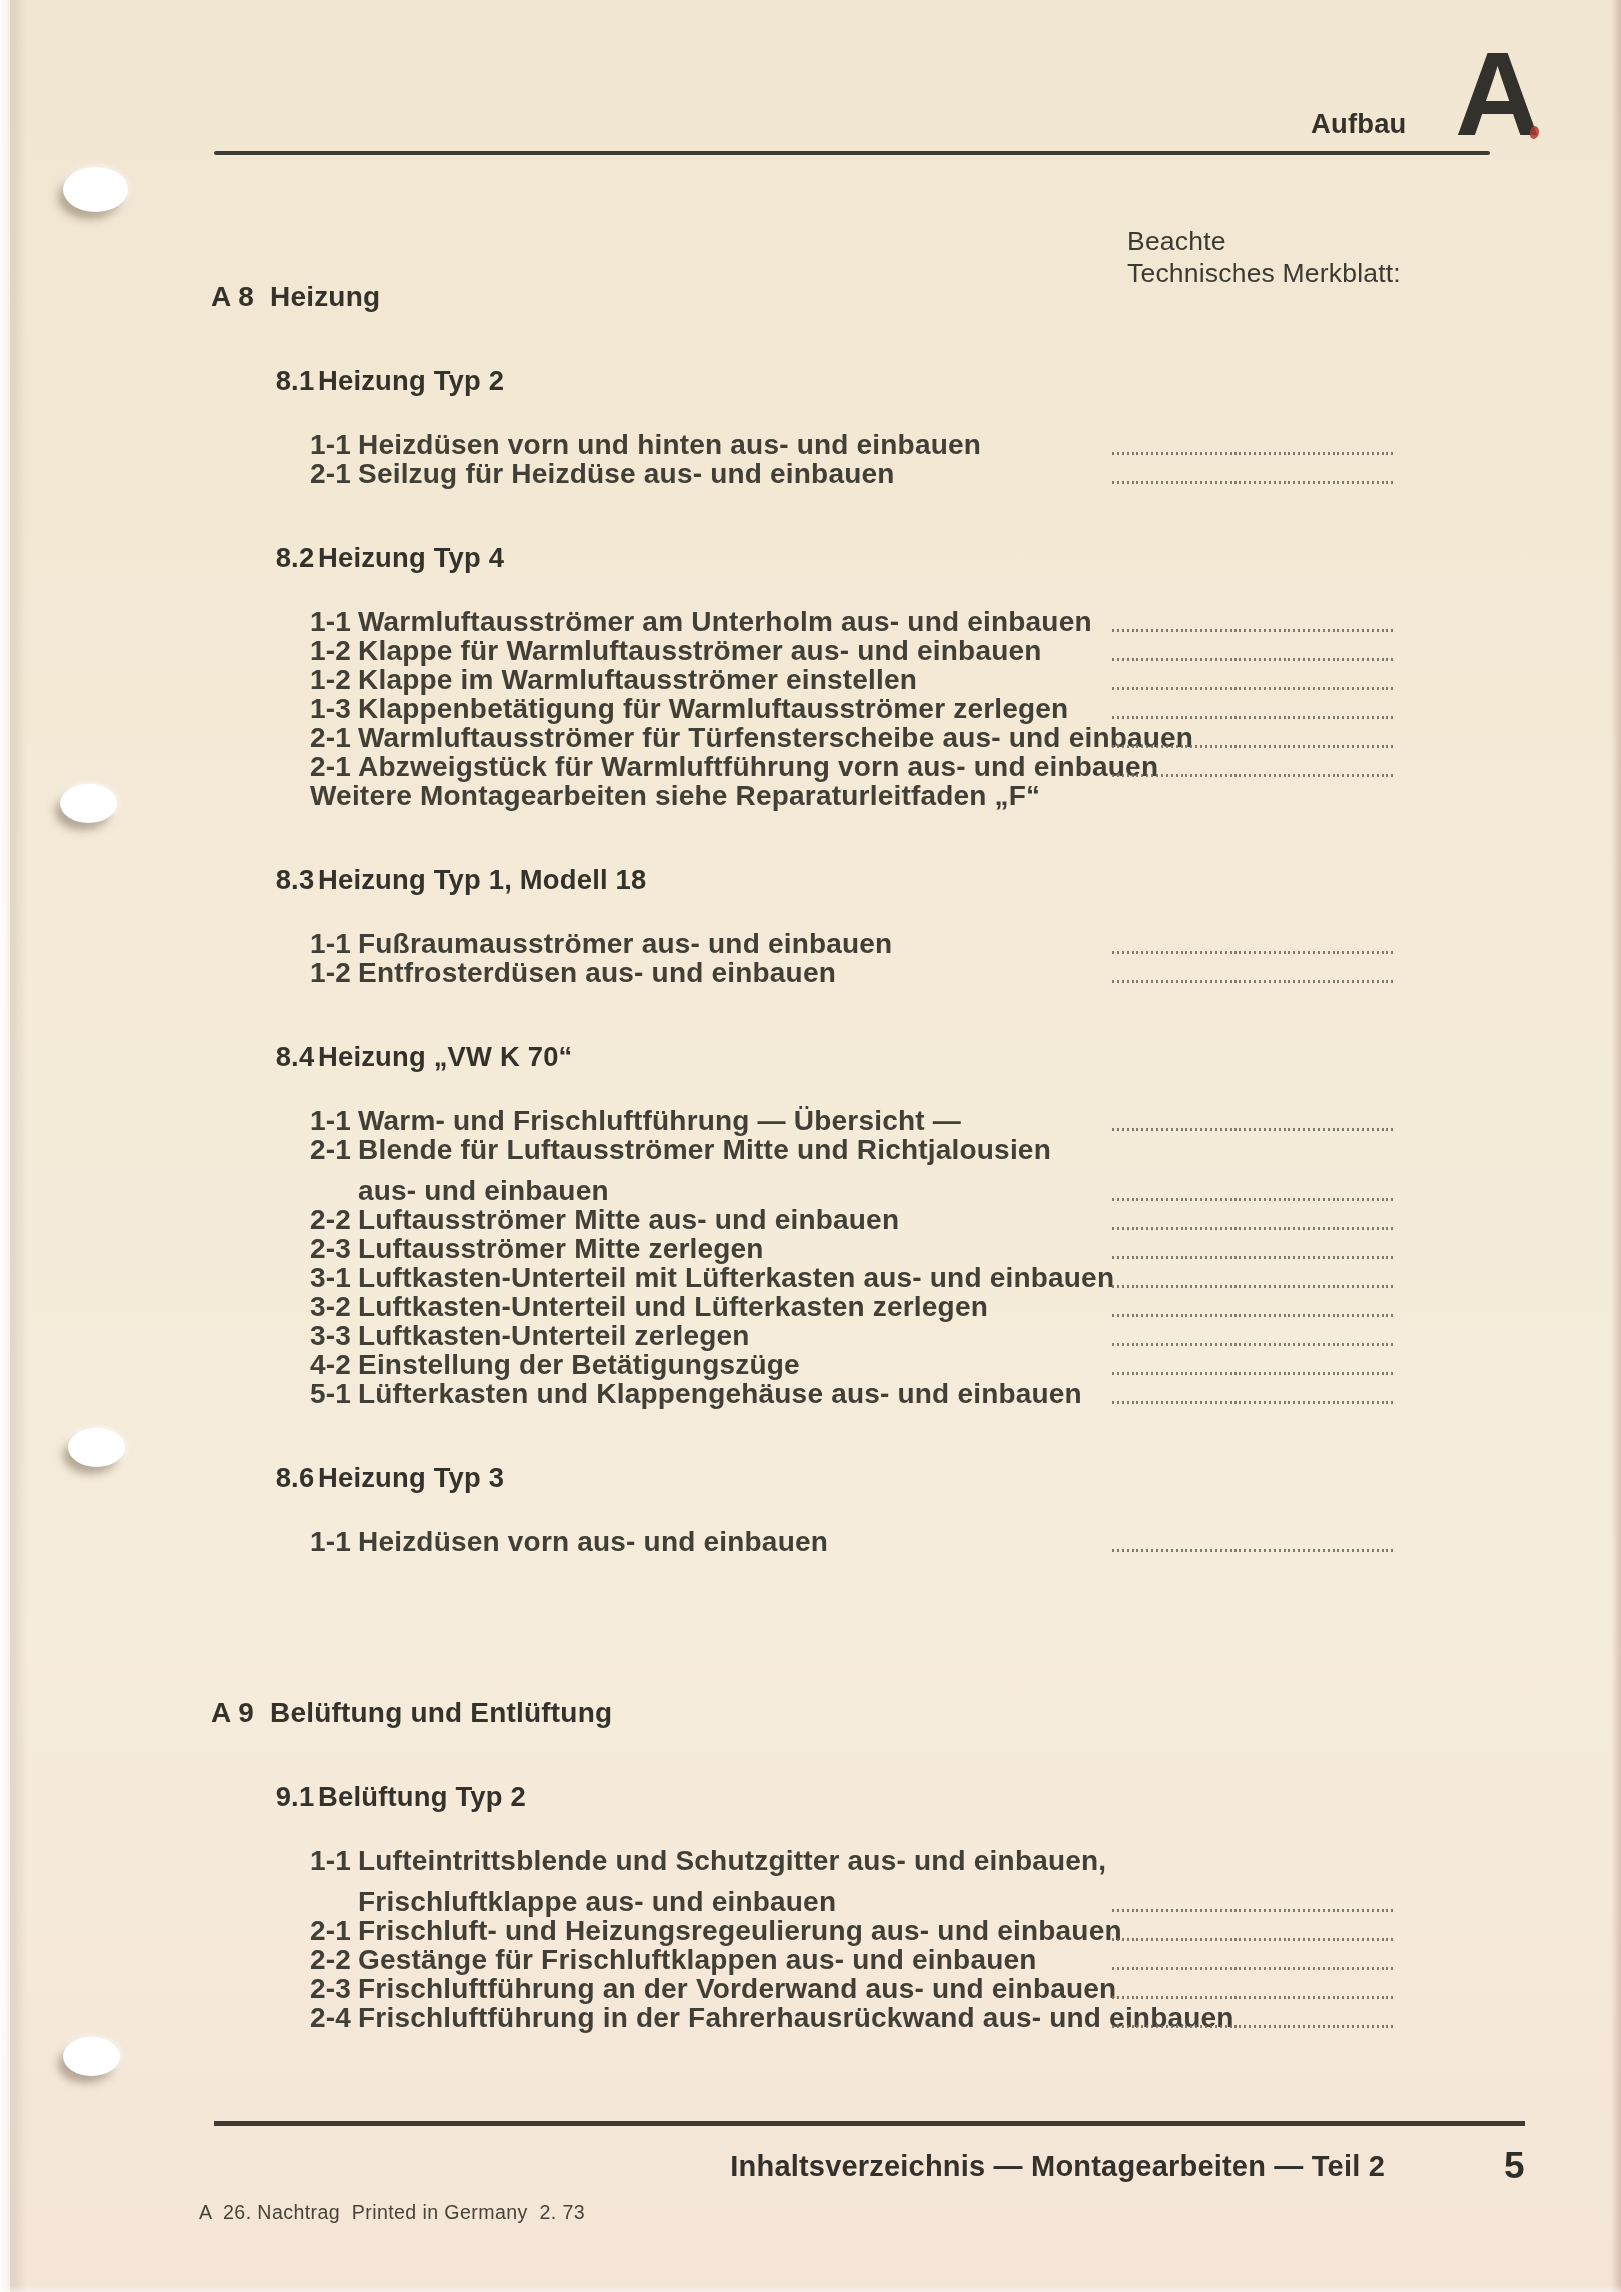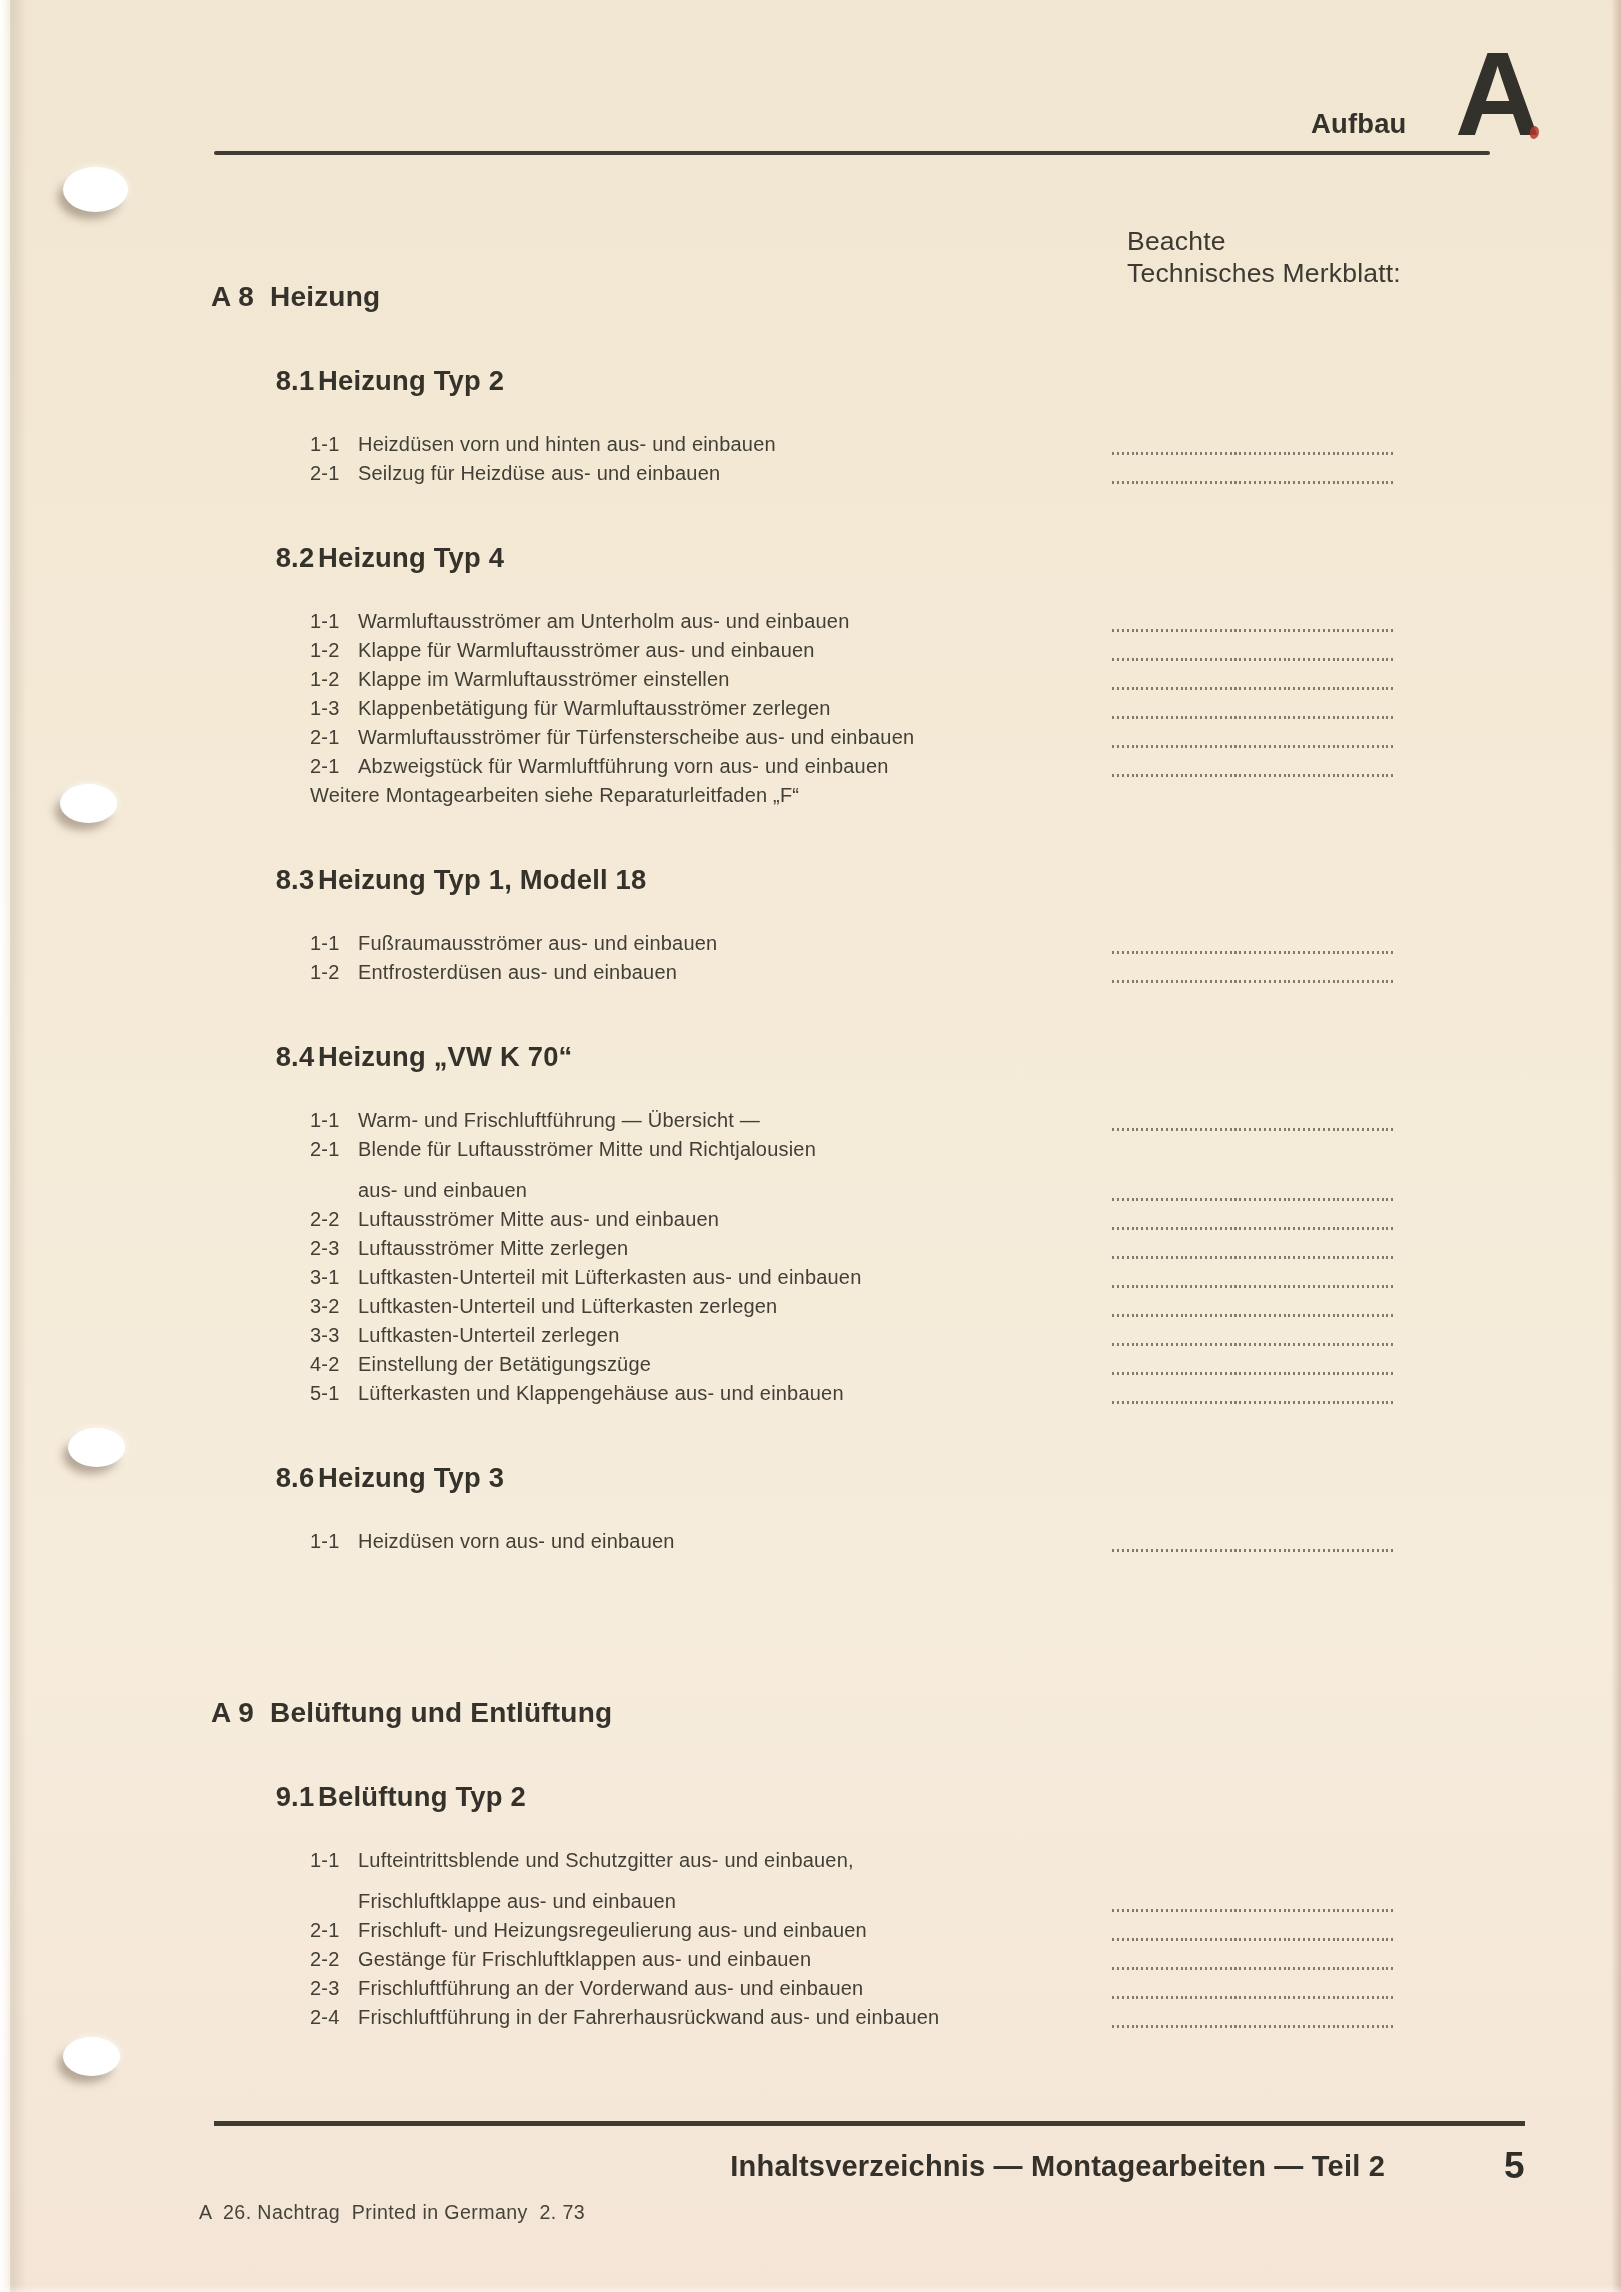--- a/index.html
+++ b/index.html
@@ -38,21 +38,21 @@
   
   .note{position:absolute;left:1127px;top:225px;font-size:26.5px;line-height:32px;color:#3c3a32;}
   
   .content{position:absolute;left:0;top:282px;width:1484px;}
   .chapter-title{display:flex;height:29px;line-height:29px;font-size:28px;font-weight:700;color:#34322b;padding-left:211px;}
   .ch-label{width:59px;flex:none;}
   .chapter + .chapter{margin-top:142px;}
   .section{margin-top:55px;}
   .section-title{display:flex;height:29px;line-height:29px;font-size:27.4px;font-weight:700;color:#34322b;padding-left:272px;margin-bottom:35px;}
   .sec-num{width:46px;flex:none;text-align:center;}
-  .item{position:relative;font-size:20px;line-height:29px;color:#423f36;}
+  .item{position:relative;font-size:28px;line-height:29px;color:#423f36;font-weight:bold;}
   .item .line{display:flex;padding-left:310px;white-space:nowrap;}
   .item .code{width:48px;flex:none;}
   .item .line.cont{padding-left:358px;margin-top:12px;}
   .leader{position:absolute;left:1112px;bottom:3.9px;width:284px;height:2.9px;
     background-image:repeating-linear-gradient(90deg,#776e60 0 2px,transparent 2px 4.9px);
     opacity:.9;}
   
   .rule-bottom{position:absolute;left:214px;top:2121px;width:1311px;height:4.9px;background:#3e3b33;}
   .footer-title{position:absolute;right:236px;top:2150px;font-size:29px;font-weight:700;color:#33312a;white-space:nowrap;text-align:center;}
   .page-num{position:absolute;left:1504px;top:2145px;font-size:37px;font-weight:700;color:#2f2d27;}

